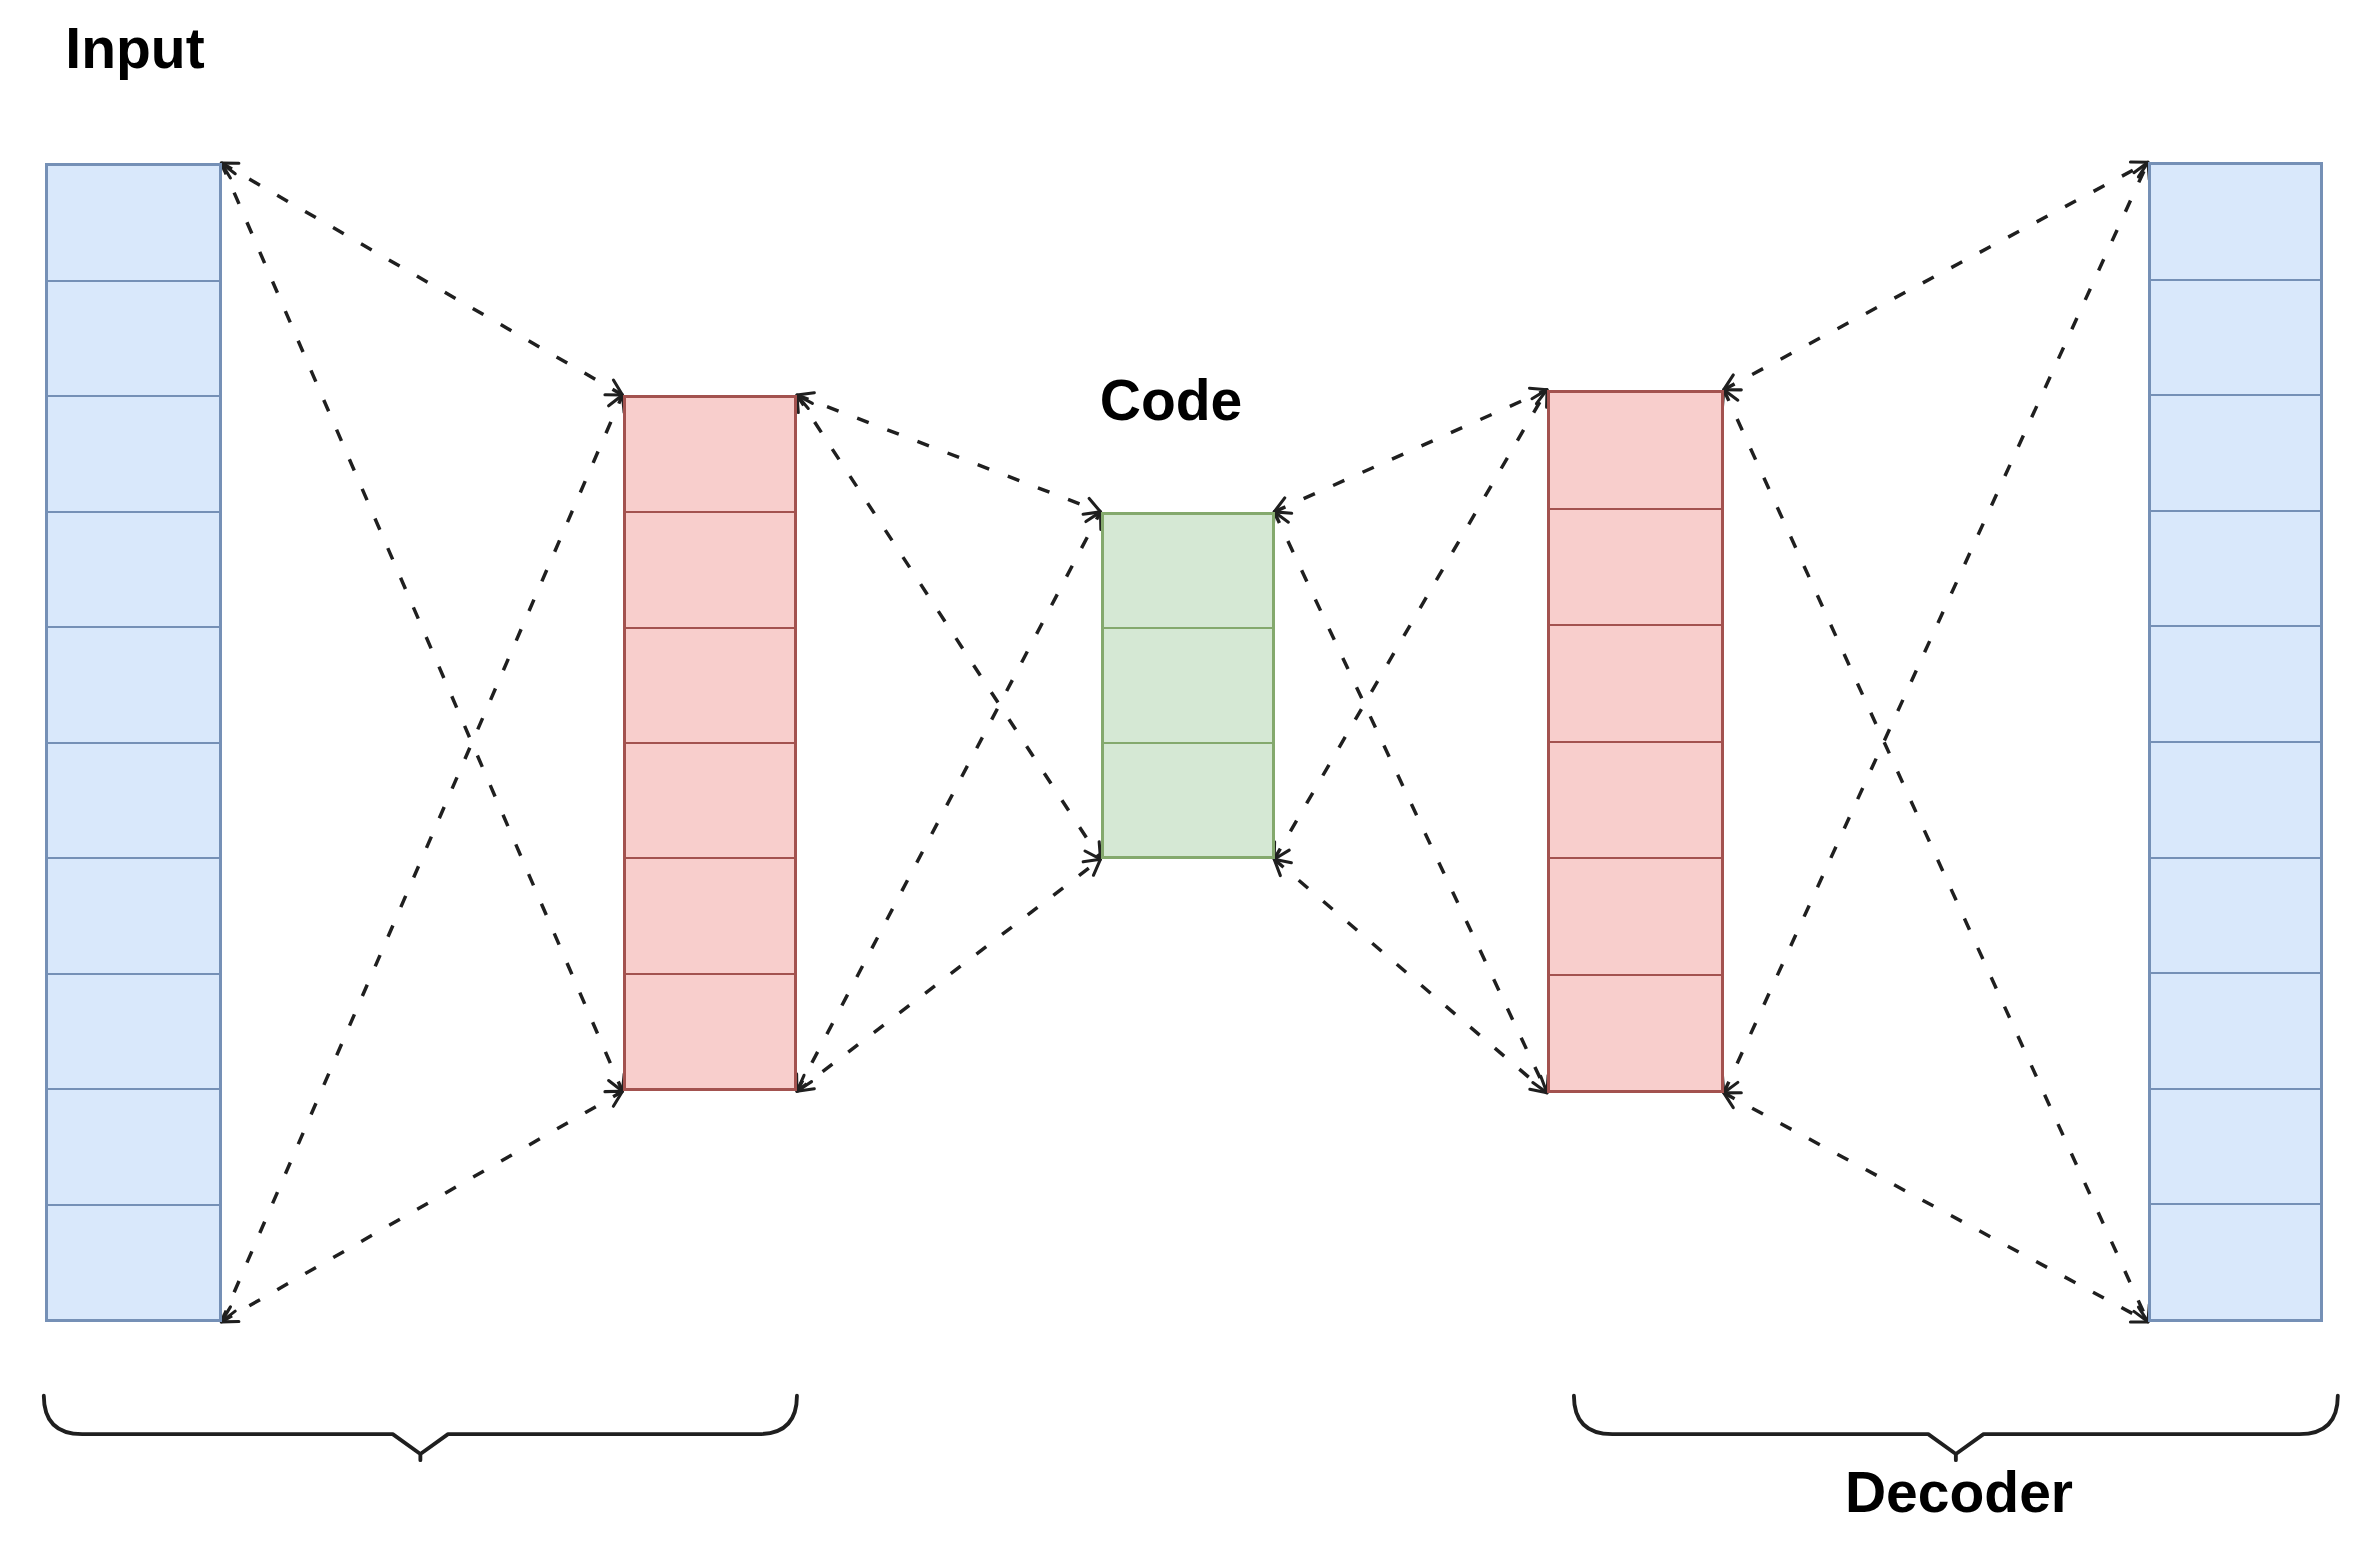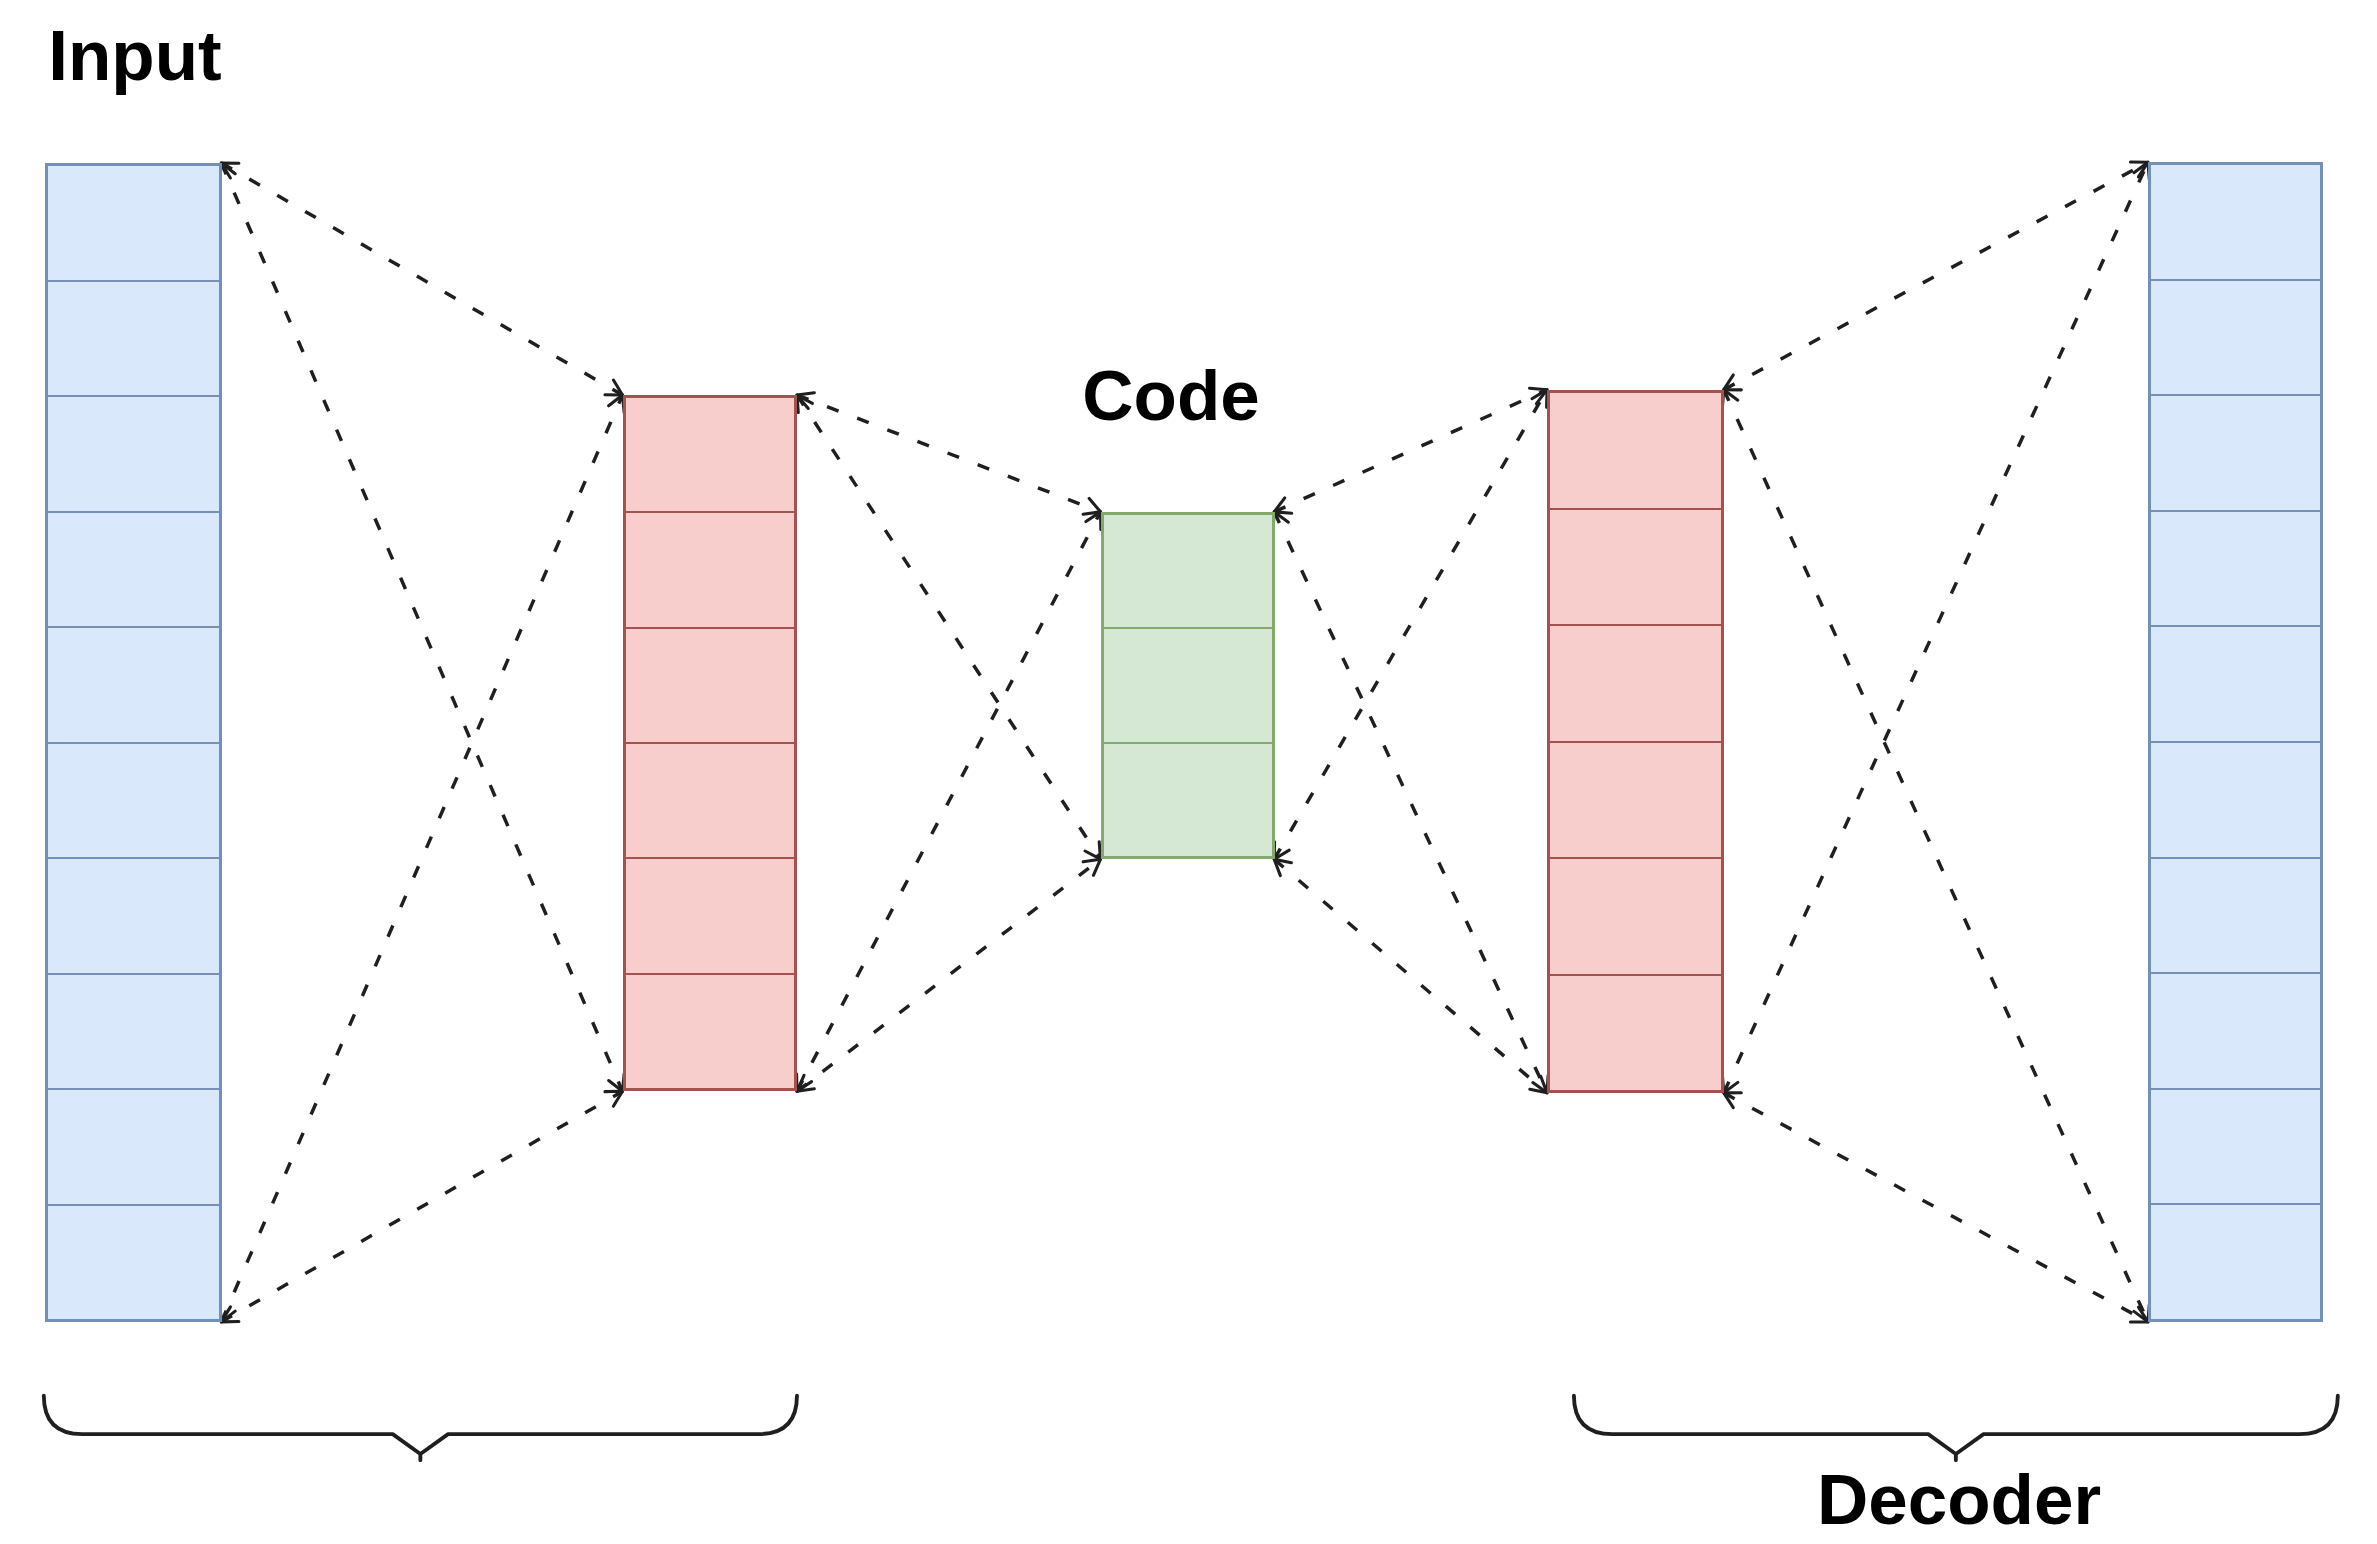--- a/index.html
+++ b/index.html
@@ -30,29 +30,29 @@
     flex-direction: column;
   }
   .cell {
     flex: 1 1 0;
     box-sizing: border-box;
   }
   .title {
     position: absolute;
     transform: translateX(-50%);
     font-weight: bold;
-    font-size: 71px;
+    font-size: 57px;
     line-height: 1;
     color: #000000;
     white-space: nowrap;
     letter-spacing: 0px;
   }
   .t-input   { left: 135px;  top: 20px;   }
   .t-output  { left: 2233px; top: 17px;   }
-  .t-code    { left: 1171px; top: 360px;  }
+  .t-code    { left: 1171px; top: 372px;  }
   .t-encoder { left: 424px;  top: 1464px; }
   .t-decoder { left: 1959px; top: 1464px; text-align: right; }
 </style>
 </head>
 <body>
 
 <div class="canvas">
 
   <svg id="wires" xmlns="http://www.w3.org/2000/svg" viewBox="0 0 3093 2009">
     <defs>

